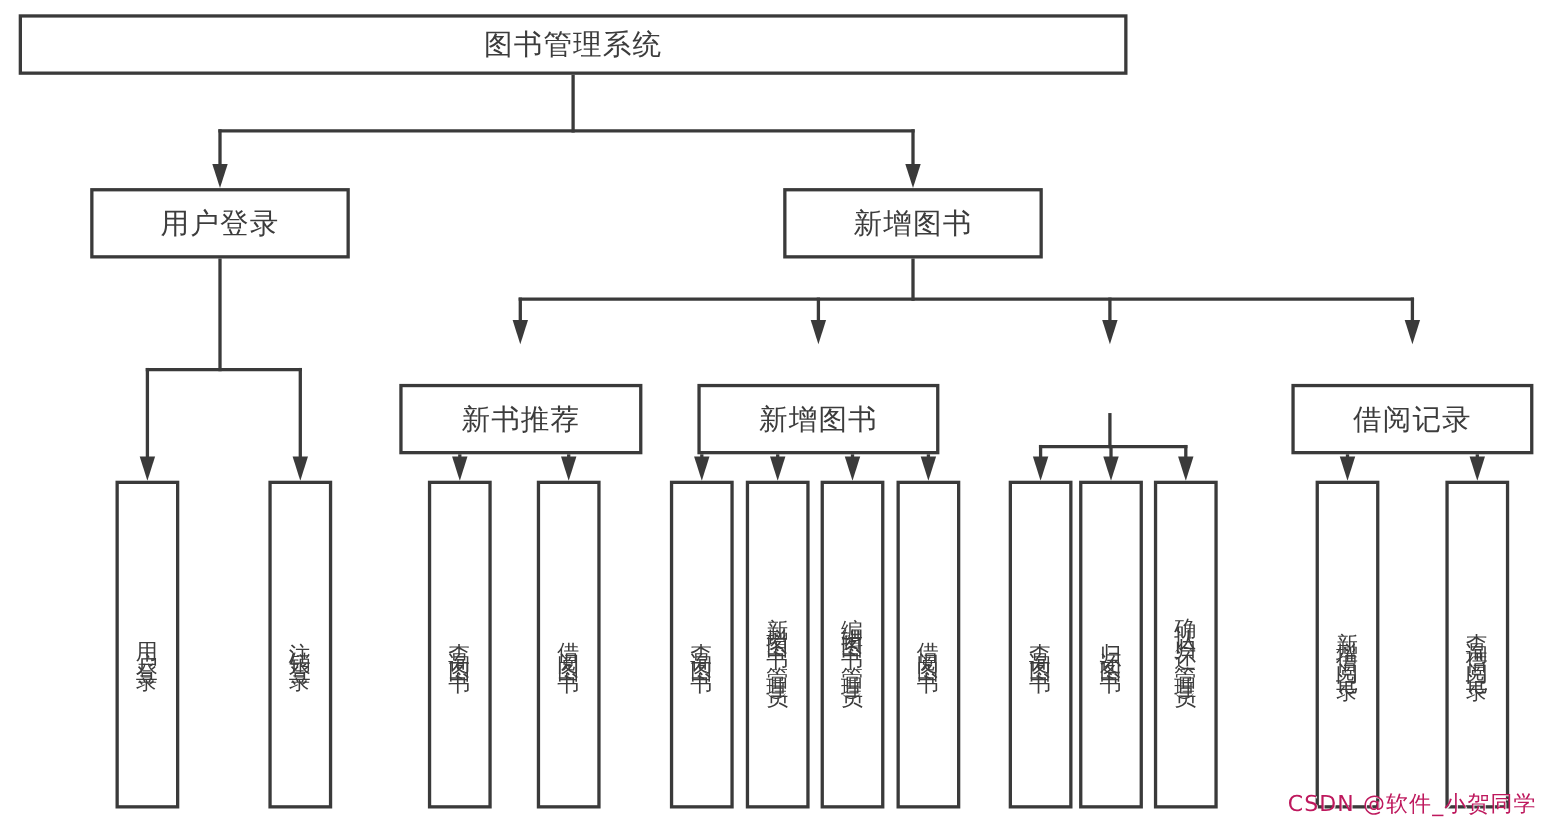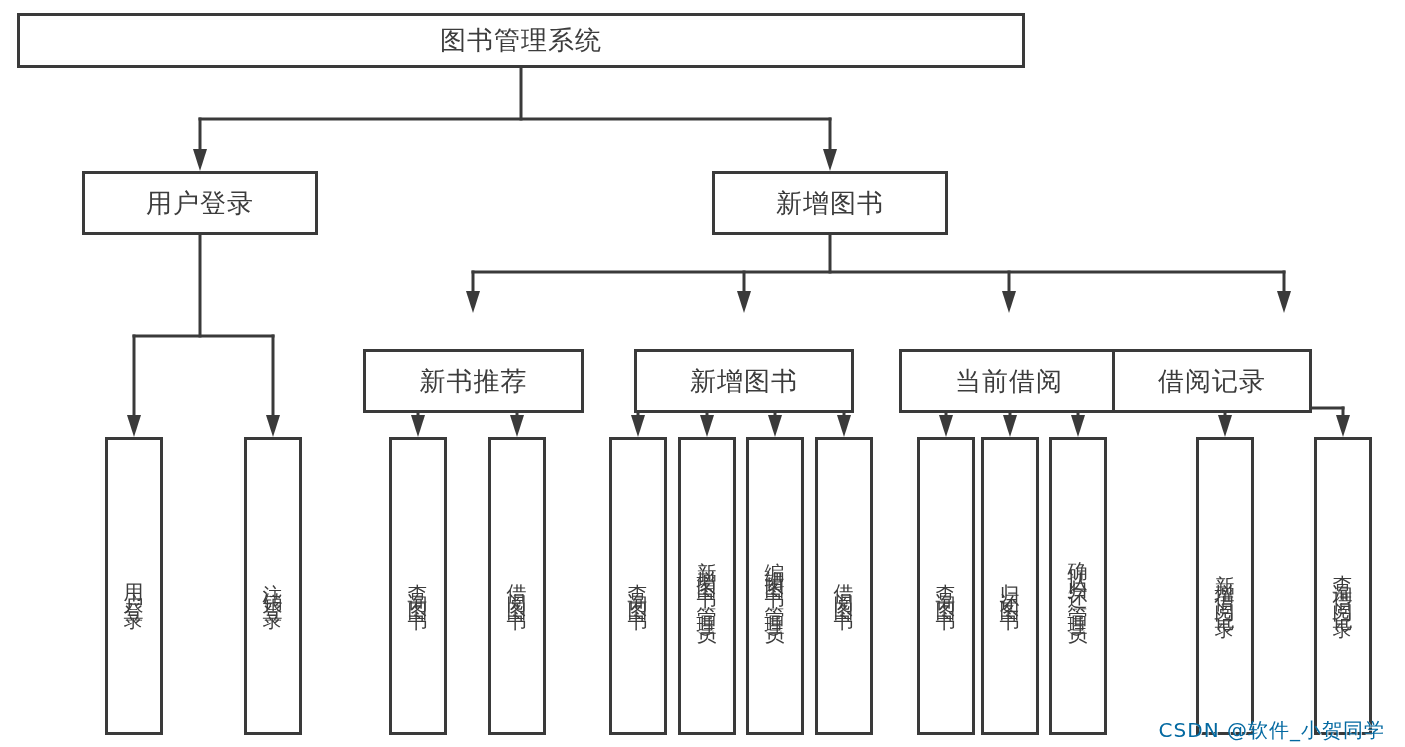--- a/index.html
+++ b/index.html
@@ -48,25 +48,25 @@
   .v-label {
     writing-mode: vertical-rl;
     text-orientation: mixed;
     font-size: 20px;
     line-height: 1;
     letter-spacing: 9px;
     white-space: nowrap;
   }
   #watermark {
     position: absolute;
-    right: 20px;
+    right: 8px;
     bottom: 3px;
     z-index: 3;
     font-size: 20px;
-    color: #0369a1;
+    color: #be185d;
     letter-spacing: 1px;
     text-shadow: 1px 1px 0 rgba(255,255,255,0.85);
     white-space: nowrap;
   }
 </style>
 </head>
 <body>
 
 <div id="canvas">
 
@@ -156,24 +156,21 @@
   <div class="box l2-box" style="left:712px">
     <span class="h-label">新增图书</span>
   </div>
 
   <div class="box l3-box" style="left:363px;width:221px">
     <span class="h-label">新书推荐</span>
   </div>
   <div class="box l3-box" style="left:634px;width:220px">
     <span class="h-label">新增图书</span>
   </div>
-  <div class="box l3-box" style="left:899px;width:220px">
-    <span class="h-label">当前借阅</span>
-  </div>
-  <div class="box l3-box" style="left:1112px;width:200px">
+  <div class="box l3-box" style="left:1174px;width:220px">
     <span class="h-label">借阅记录</span>
   </div>
 
   <div class="box leaf" style="left:105px">
     <span class="v-label">用户登录</span>
   </div>
   <div class="box leaf" style="left:244px">
     <span class="v-label">注销登录</span>
   </div>
 

